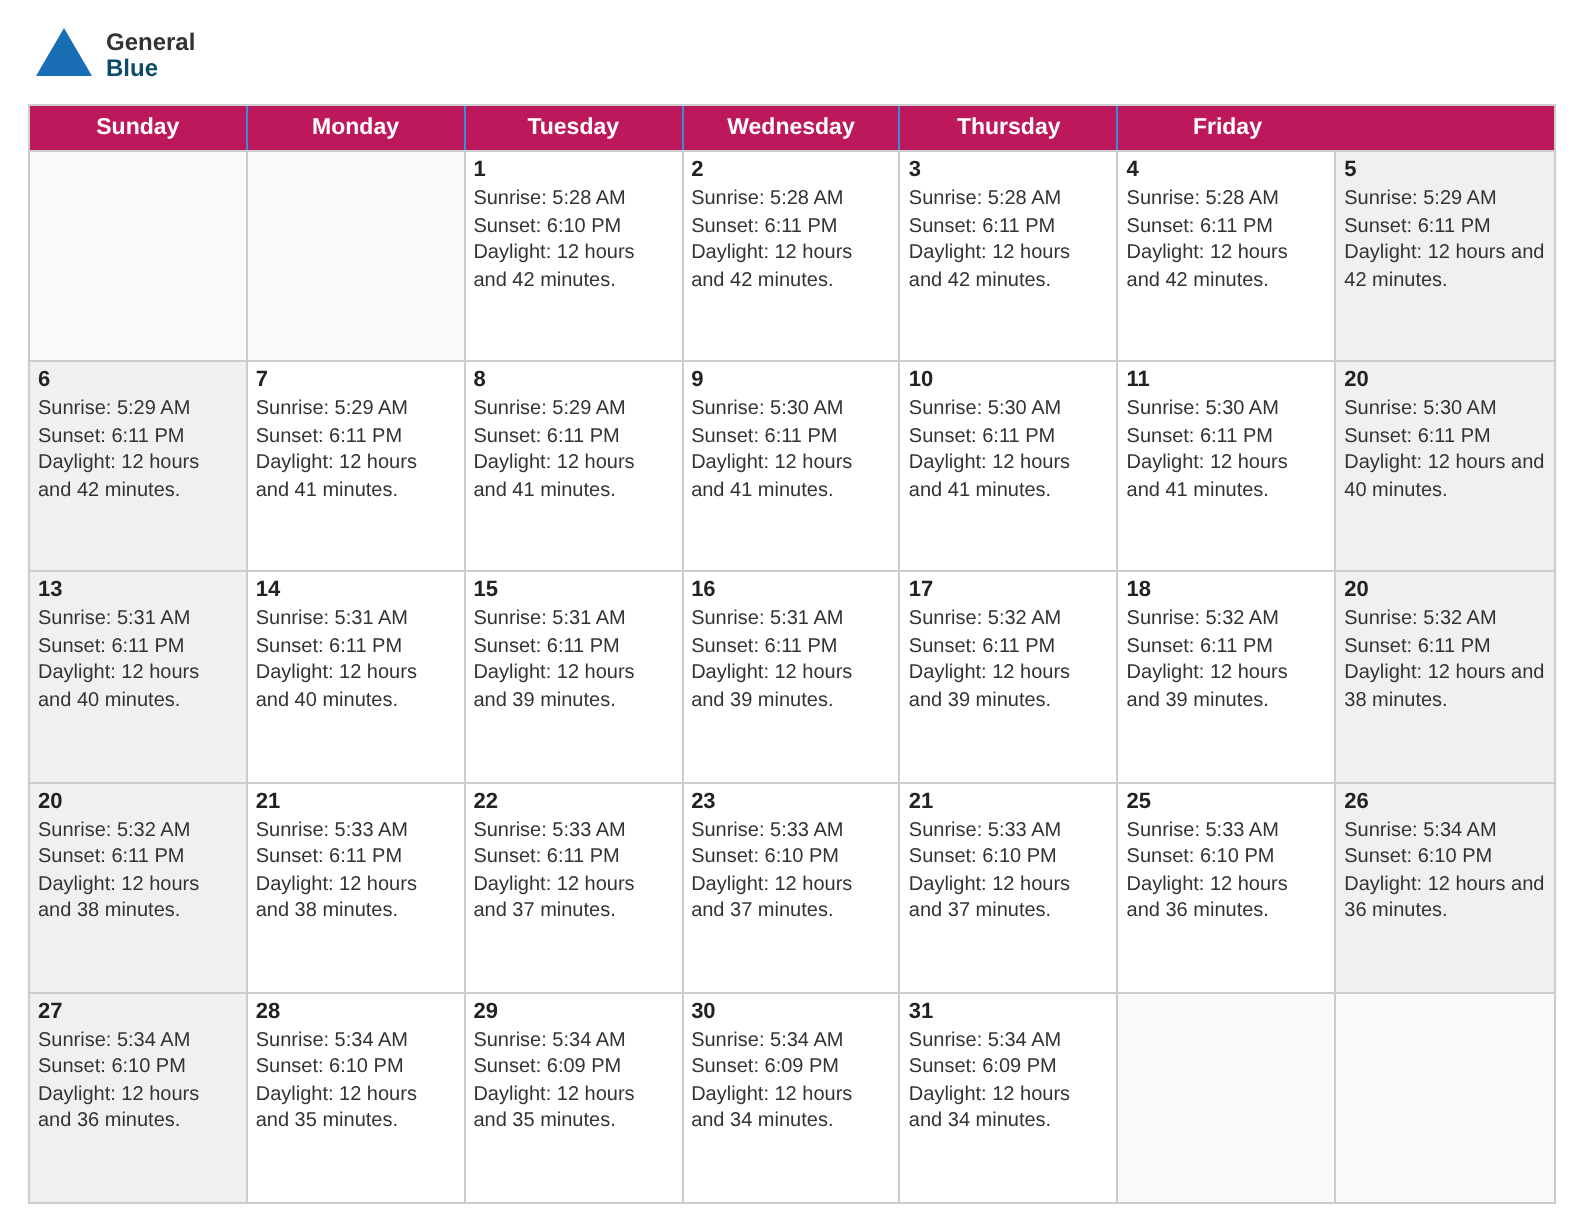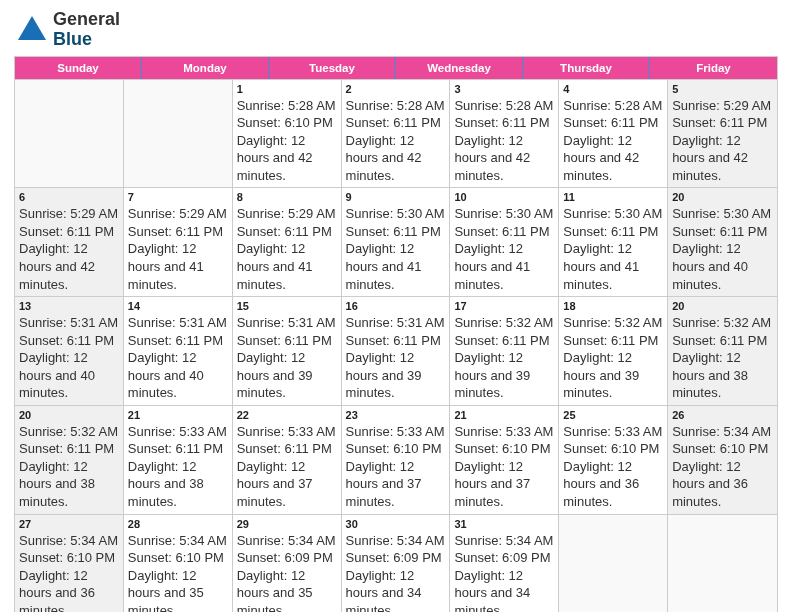--- a/index.html
+++ b/index.html
@@ -42,22 +42,22 @@
       color: #555;
     }
     .calendar {
       flex: 1;
       display: flex;
       flex-direction: column;
       border: 1px solid #ccc;
     }
     .cal-header-row {
       display: grid;
-      grid-template-columns: repeat(6, 1fr);
-      background: #ec4899;
+      grid-template-columns: repeat(7, 1fr);
+      background: #be185d;
     }
     .cal-header-cell {
       color: #fff;
       font-size: 11.5px;
       font-weight: bold;
       padding: 5px 4px;
       text-align: center;
       border-right: 1px solid #3a8ed5;
     }
     .cal-header-cell:last-child { border-right: none; }
@@ -84,35 +84,35 @@
     .cal-cell.empty { background: #f9f9f9; }
     .cal-cell.shaded { background: #f0f0f0; }
     .day-num {
       font-size: 11px;
       font-weight: bold;
       color: #222;
       display: block;
       margin-bottom: 2px;
     }
     .cell-text {
-      font-size: 13px;
+      font-size: 10px;
       line-height: 1.35;
       color: #333;
     }
   </style>
 </head>
 <body>
 
 <div class="page">
   <div class="header">
     <div class="logo">
         <svg width="36" height="36" viewBox="0 0 36 36">
           <polygon points="18,4 32,28 4,28" fill="#1a6eb5"></polygon>
         </svg>
-        <span style="font-size: 18px; font-weight: bold; color: rgb(51, 51, 51); font-family: Arial; display: flex; flex-direction: column; line-height: 1.1;">
+        <span style="font-size: 12px; font-weight: bold; color: rgb(51, 51, 51); font-family: Arial; display: flex; flex-direction: column; line-height: 1.1;">
           <span>General</span>
           <span style="color:#0c4a6e">Blue</span>
         </span>
       </div>
     <div class="title-area">
       <div class="month-title"></div>
       <div class="location"></div>
     </div>
   </div>
 

